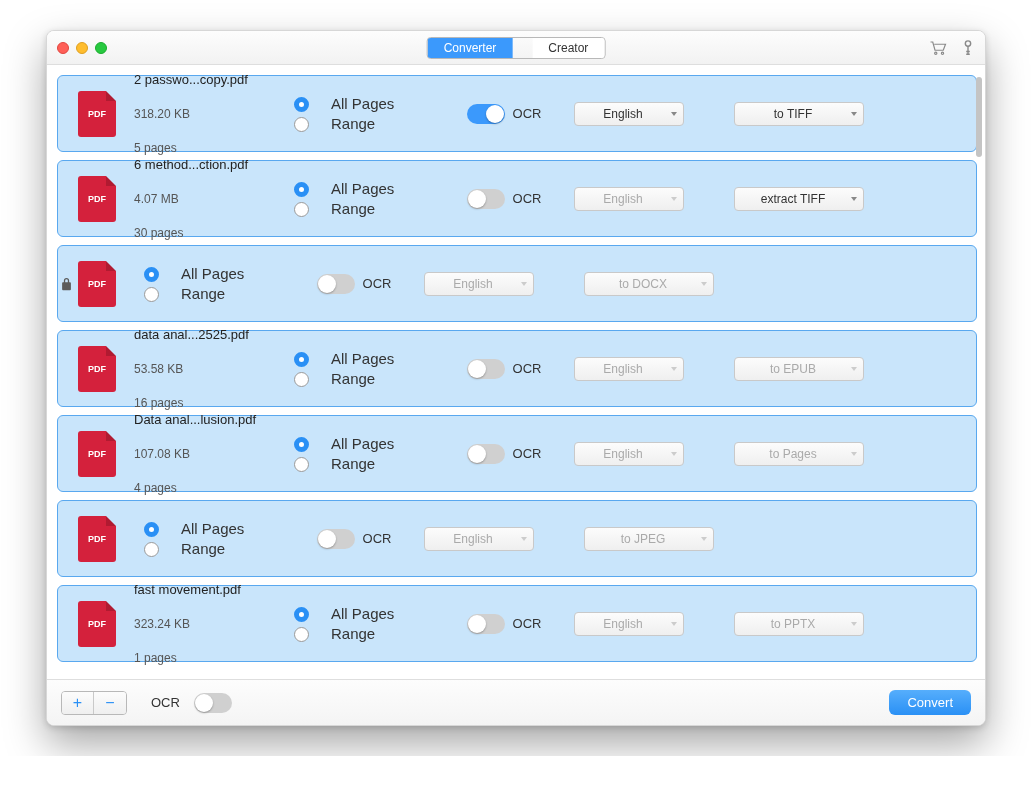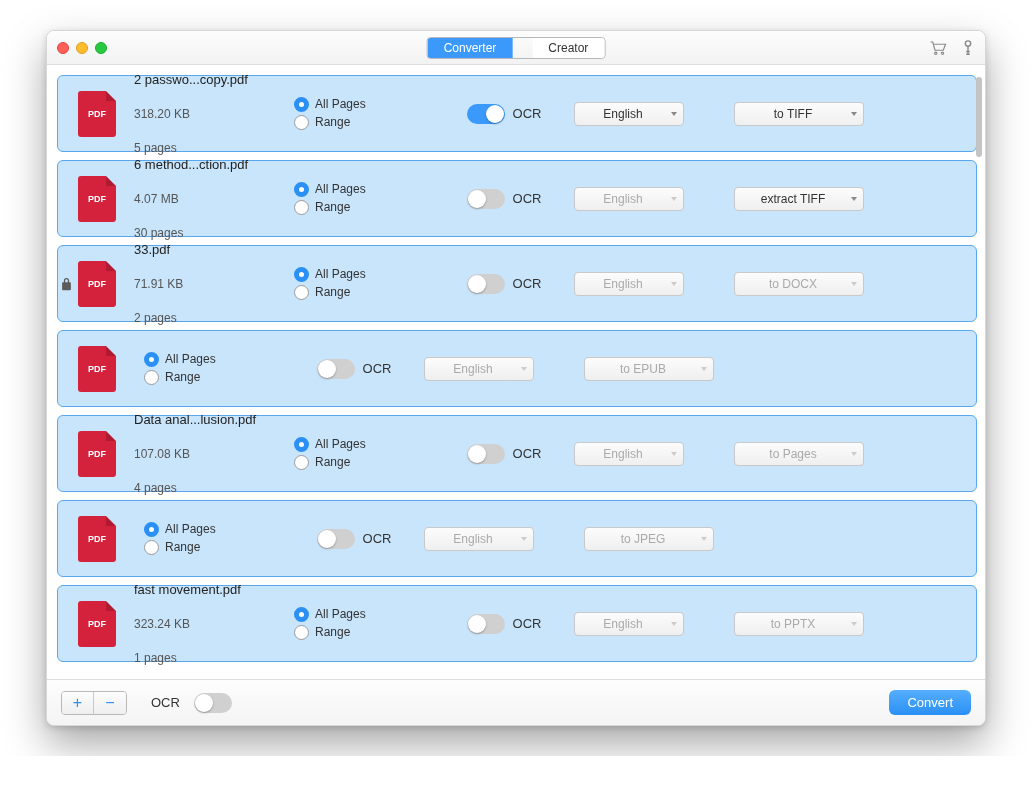--- a/index.html
+++ b/index.html
@@ -93,21 +93,21 @@
   .pdf-badge::before{
     content:""; position:absolute; top:0; right:0;
     width:0; height:0;
     border-top: 10px solid #c9e5fb;
     border-left: 10px solid #b11a31;
   }
   .fileinfo { width: 150px; flex-shrink:0; }
   .filename { font-size: 13px; color:#222; font-weight:500; white-space:nowrap; overflow:hidden; text-overflow:ellipsis;}
   .filesize, .filepages { font-size: 12px; color:#555; margin-top:20px; }
   .pagesel { width: 130px; flex-shrink:0; margin-left:10px; }
-  .radio-row { display:flex; align-items:flex-start; gap:6px; font-size:12px; color:#333; margin:3px 0; cursor:pointer;}
+  .radio-row { display:flex; align-items:flex-end; gap:22px; font-size:15px; color:#333; margin:3px 0; cursor:pointer;}
   .radio {
     width:15px; height:15px; border-radius:50%;
     border:1px solid #9a9a9a; background:#fff; flex-shrink:0;
     display:flex; align-items:center; justify-content:center;
   }
   .radio.sel { border:5px solid #2a90f5; }
   .ocr-col { display:flex; align-items:center; gap:8px; width:100px; justify-content:center; flex-shrink:0; margin-left:30px;}
   .toggle {
     width:38px; height:20px; border-radius:10px;
     background:#d0d0d0; position:relative; cursor:pointer;
@@ -264,25 +264,20 @@
           <span class="caret"></span>
         </div>
       </div>
       <div class="card">
         <span class="lock">
           <svg width="13" height="14" viewBox="0 0 14 16" fill="#5b5b5b">
             <path d="M4 6V4a3 3 0 016 0v2h1a1 1 0 011 1v7a1 1 0 01-1 1H3a1 1 0 01-1-1V7a1 1 0 011-1h1zm1.5 0h3V4a1.5 1.5 0 00-3 0v2z"></path>
           </svg>
         </span>
         <div class="pdf-badge">PDF</div>
-        <div class="fileinfo">
-          <div class="filename">33.pdf</div>
-          <div class="filesize">71.91 KB</div>
-          <div class="filepages">2 pages</div>
-        </div>
         <div class="pagesel">
           <div class="radio-row">
             <span class="radio sel"></span>
             <span>All Pages</span>
           </div>
           <div class="radio-row">
             <span class="radio"></span>
             <span>Range</span>
           </div>
         </div>
@@ -296,20 +291,25 @@
           <span>English</span>
           <span class="caret"></span>
         </div>
         <div class="select fmt-select disabled">
           <span>to DOCX</span>
           <span class="caret"></span>
         </div>
       </div>
       <div class="card">
         <div class="pdf-badge">PDF</div>
+        <div class="fileinfo">
+          <div class="filename">data anal...2525.pdf</div>
+          <div class="filesize">53.58 KB</div>
+          <div class="filepages">16 pages</div>
+        </div>
         <div class="pagesel">
           <div class="radio-row">
             <span class="radio sel"></span>
             <span>All Pages</span>
           </div>
           <div class="radio-row">
             <span class="radio"></span>
             <span>Range</span>
           </div>
         </div>

